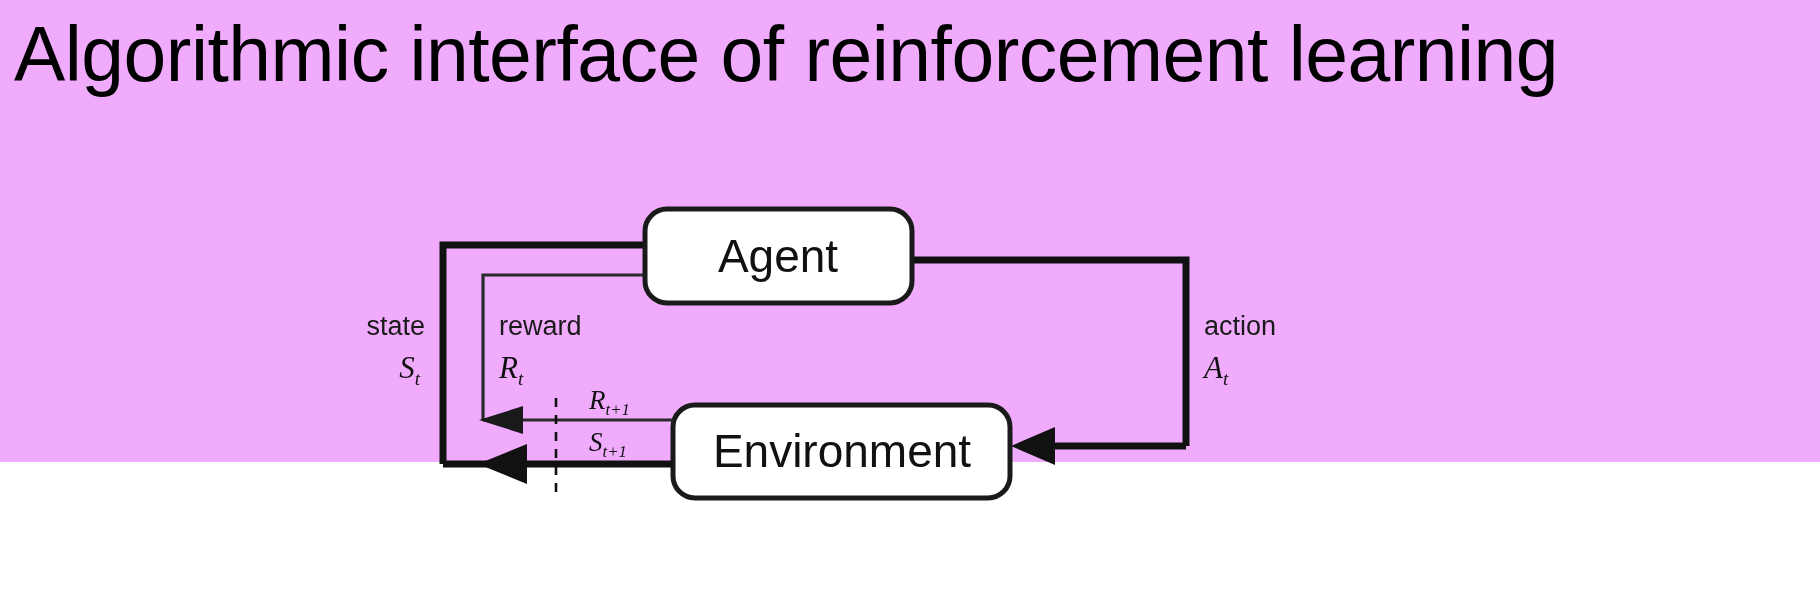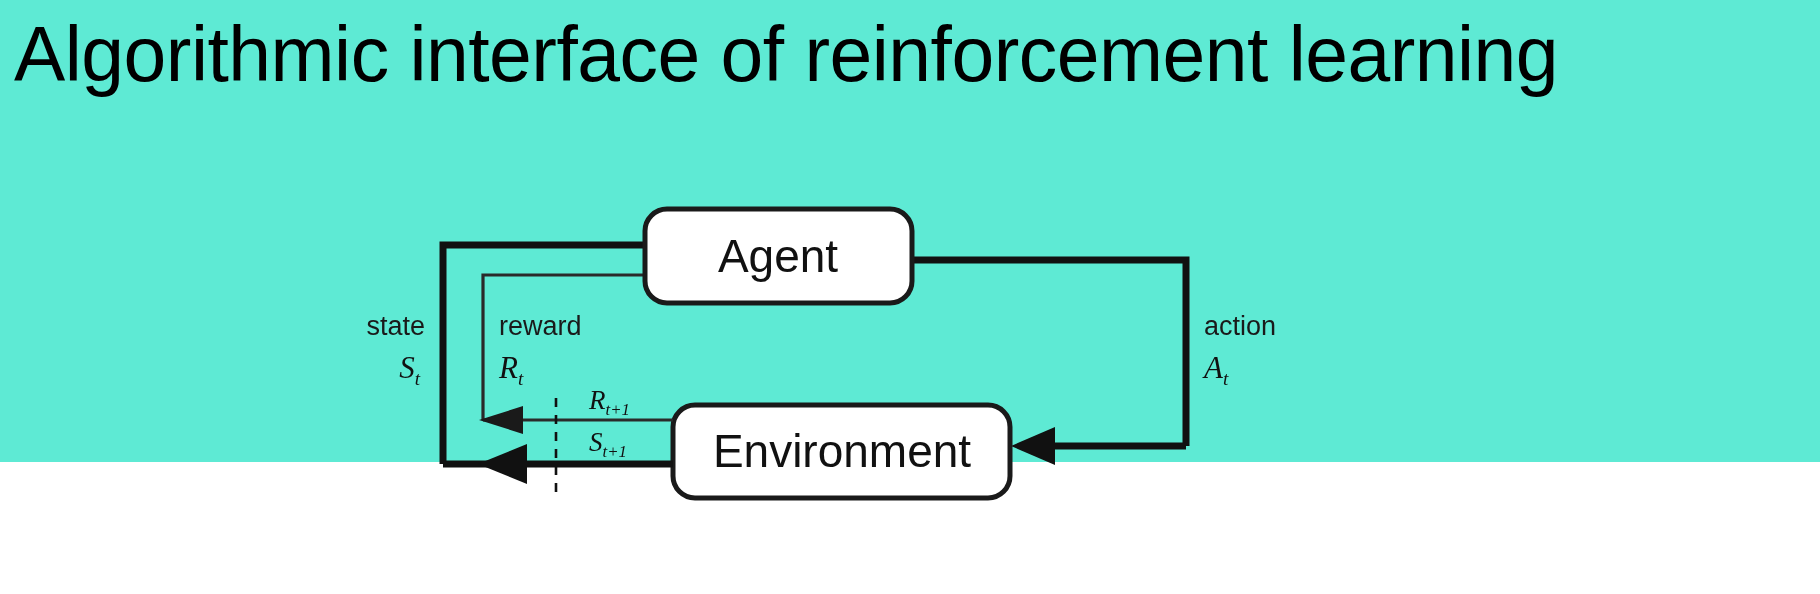--- a/index.html
+++ b/index.html
@@ -11,21 +11,21 @@
     width: 1820px;
     height: 594px;
     overflow: hidden;
     font-family: "Liberation Sans", sans-serif;
     color: #000000;
   }
   #page {
     position: relative;
     width: 1820px;
     height: 462px;
-    background: #5eead4;
+    background: #f0abfc;
   }
   #slide-title {
     position: absolute;
     left: 14px;
     top: 2px;
     width: 1800px;
     font-family: "Liberation Sans", sans-serif;
     font-size: 78px;
     font-weight: 400;
     line-height: 104px;

